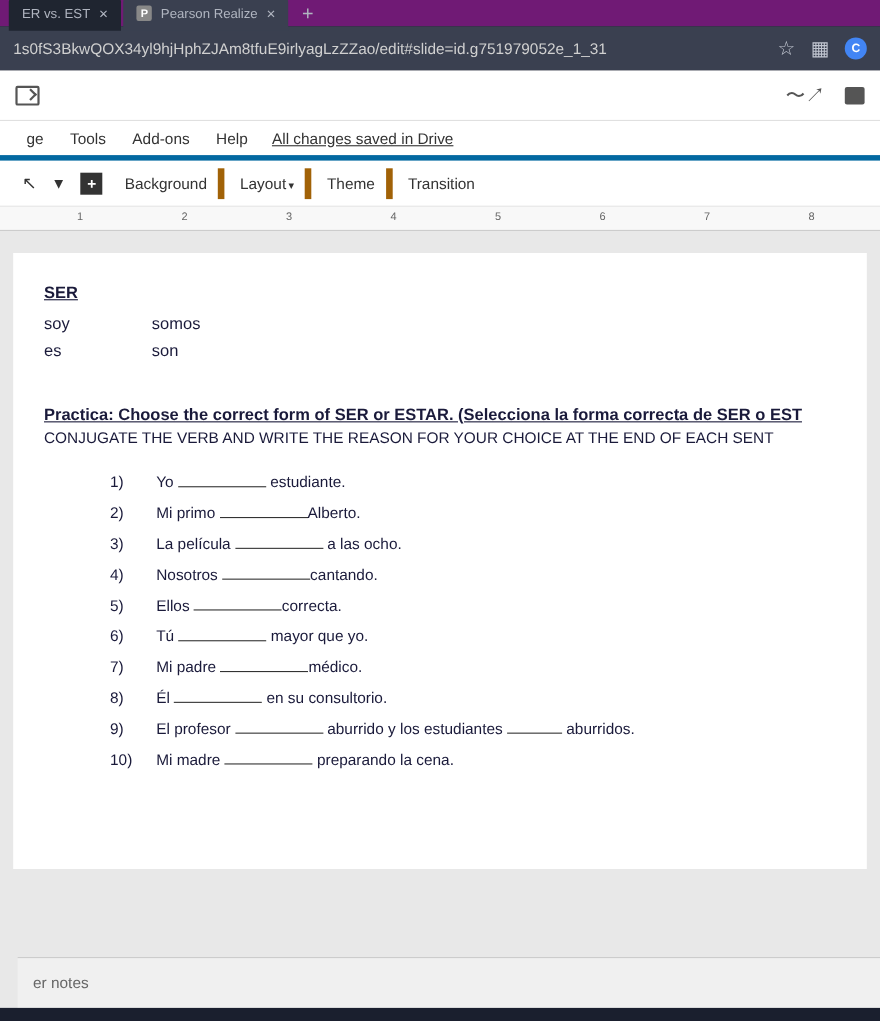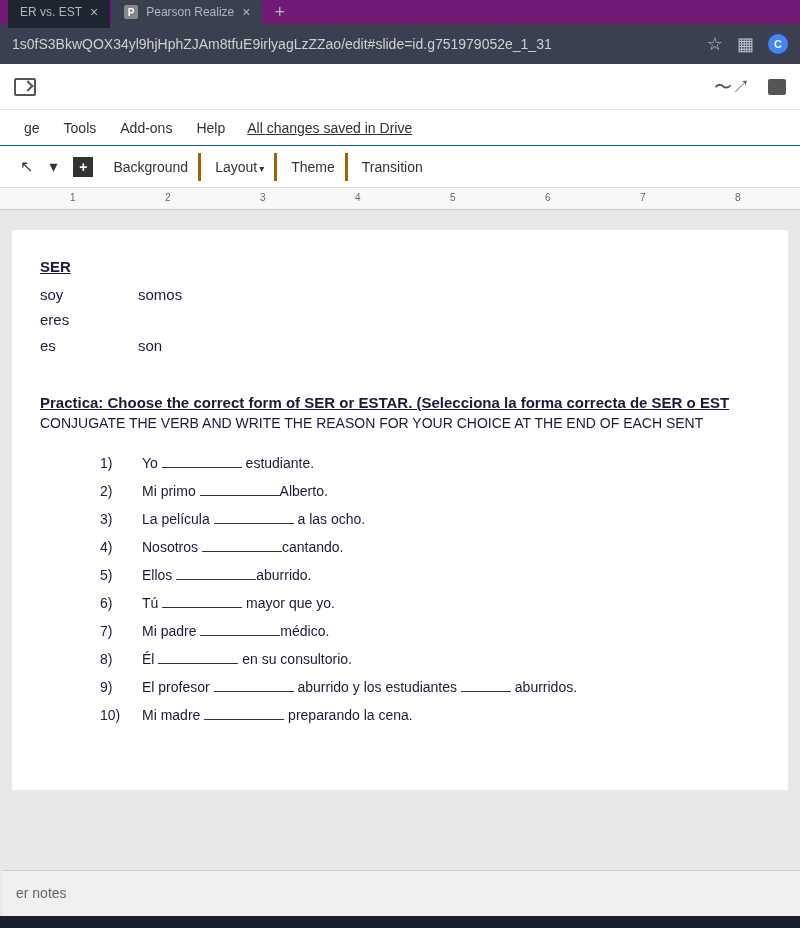--- a/index.html
+++ b/index.html
@@ -129,21 +129,21 @@
       border-radius: 2px;
       position: relative;
       cursor: pointer;
     }
     .menubar {
       height: 36px;
       display: flex;
       align-items: center;
       padding: 0 14px;
       gap: 4px;
-      border-bottom: 1px solid #0369a1;
+      border-bottom: 5px solid #0369a1;
     }
     .menu-item {
       color: #333;
       font-size: 14px;
       padding: 6px 10px;
       cursor: pointer;
     }
     .save-status {
       color: #333;
       font-size: 14px;
@@ -156,21 +156,21 @@
       align-items: center;
       padding: 0 14px;
       gap: 4px;
       border-bottom: 1px solid #e0e0e0;
     }
     .tool-btn {
       padding: 6px 10px;
       font-size: 14px;
       color: #333;
       cursor: pointer;
-      border-right: 3px solid #a16207;
+      border-right: 6px solid #a16207;
     }
     .tool-btn.noborder { border-right: none; }
     .plus-box {
       width: 20px;
       height: 20px;
       background: #333;
       color: #fff;
       display: flex;
       align-items: center;
       justify-content: center;
@@ -249,21 +249,21 @@
       display: inline-block;
       border-bottom: 1px solid #333;
       min-width: 80px;
       height: 14px;
       vertical-align: baseline;
     }
     .blank.short { min-width: 50px; }
     .notes-bar {
       position: absolute;
       bottom: 0;
-      left: 2px;
+      left: 16px;
       right: 0;
       height: 46px;
       background: #f0f0f0;
       border-top: 1px solid #ccc;
       padding: 14px;
       font-size: 14px;
       color: #666;
     }
   </style>
 </head>
@@ -337,24 +337,20 @@
     <div class="slide">
 
       <div class="conj-tables">
         <div class="conj-col">
           <div class="conj-header">SER</div>
           <div class="conj-row">
               <span class="conj-cell">soy</span>
               <span class="conj-cell">somos</span>
             </div>
           <div class="conj-row">
-              <span class="conj-cell">eres</span>
-              <span class="conj-cell"></span>
-            </div>
-          <div class="conj-row">
               <span class="conj-cell">es</span>
               <span class="conj-cell">son</span>
             </div>
         </div>
       </div>
 
       <div class="practica-title">Practica: Choose the correct form of SER or ESTAR. (Selecciona la forma correcta de SER o EST</div>
       <div class="practica-sub">CONJUGATE THE VERB AND WRITE THE REASON FOR YOUR CHOICE AT THE END OF EACH SENT</div>
 
       <div class="exercise-list">
@@ -369,21 +365,21 @@
         <div class="exercise-row">
             <span class="ex-num">3)</span>
             <span><span>La película </span><span class="blank"></span><span> a las ocho.</span></span>
           </div>
         <div class="exercise-row">
             <span class="ex-num">4)</span>
             <span><span>Nosotros </span><span class="blank"></span><span>cantando.</span></span>
           </div>
         <div class="exercise-row">
             <span class="ex-num">5)</span>
-            <span><span>Ellos </span><span class="blank"></span><span>aburrido.</span></span>
+            <span><span>Ellos </span><span class="blank"></span><span>correcta.</span></span>
           </div>
         <div class="exercise-row">
             <span class="ex-num">6)</span>
             <span><span>Tú </span><span class="blank"></span><span> mayor que yo.</span></span>
           </div>
         <div class="exercise-row">
             <span class="ex-num">7)</span>
             <span><span>Mi padre </span><span class="blank"></span><span>médico.</span></span>
           </div>
         <div class="exercise-row">

